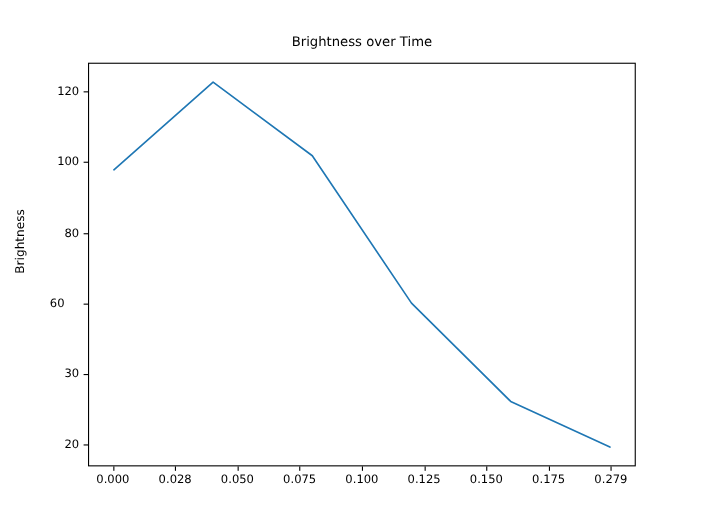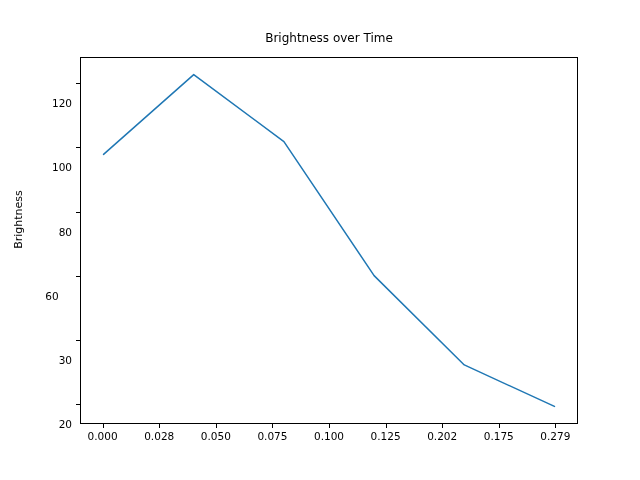--- a/index.html
+++ b/index.html
@@ -48,21 +48,20 @@
     display: block;
   }
   .tick-label-y {
     position: absolute;
     right: 0;
     width: 40px;
     text-align: right;
     font-size: 10.5px;
     color: #000000;
     transform: translateY(-50%);
-    margin-top: 20px;
   }
   .tick-mark-y {
     position: absolute;
     left: 76px;
     width: 4px;
     height: 1px;
     background: #000000;
   }
   .tick-label-x {
     position: absolute;
@@ -134,21 +133,21 @@
       <div class="tick-label-x" style="left: 159.23px;">0.028</div>
       <div class="tick-mark-x" style="left: 215.82px;"></div>
       <div class="tick-label-x" style="left: 215.82px;">0.050</div>
       <div class="tick-mark-x" style="left: 272.41px;"></div>
       <div class="tick-label-x" style="left: 272.41px;">0.075</div>
       <div class="tick-mark-x" style="left: 329px;"></div>
       <div class="tick-label-x" style="left: 329px;">0.100</div>
       <div class="tick-mark-x" style="left: 385.59px;"></div>
       <div class="tick-label-x" style="left: 385.59px;">0.125</div>
       <div class="tick-mark-x" style="left: 442.18px;"></div>
-      <div class="tick-label-x" style="left: 442.18px;">0.202</div>
+      <div class="tick-label-x" style="left: 442.18px;">0.150</div>
       <div class="tick-mark-x" style="left: 498.77px;"></div>
       <div class="tick-label-x" style="left: 498.77px;">0.175</div>
       <div class="tick-mark-x" style="left: 555.36px;"></div>
       <div class="tick-label-x" style="left: 555.36px;">0.279</div>
     </div>
 
   <div id="y-axis-label">Brightness</div>
 
 </div>
 

